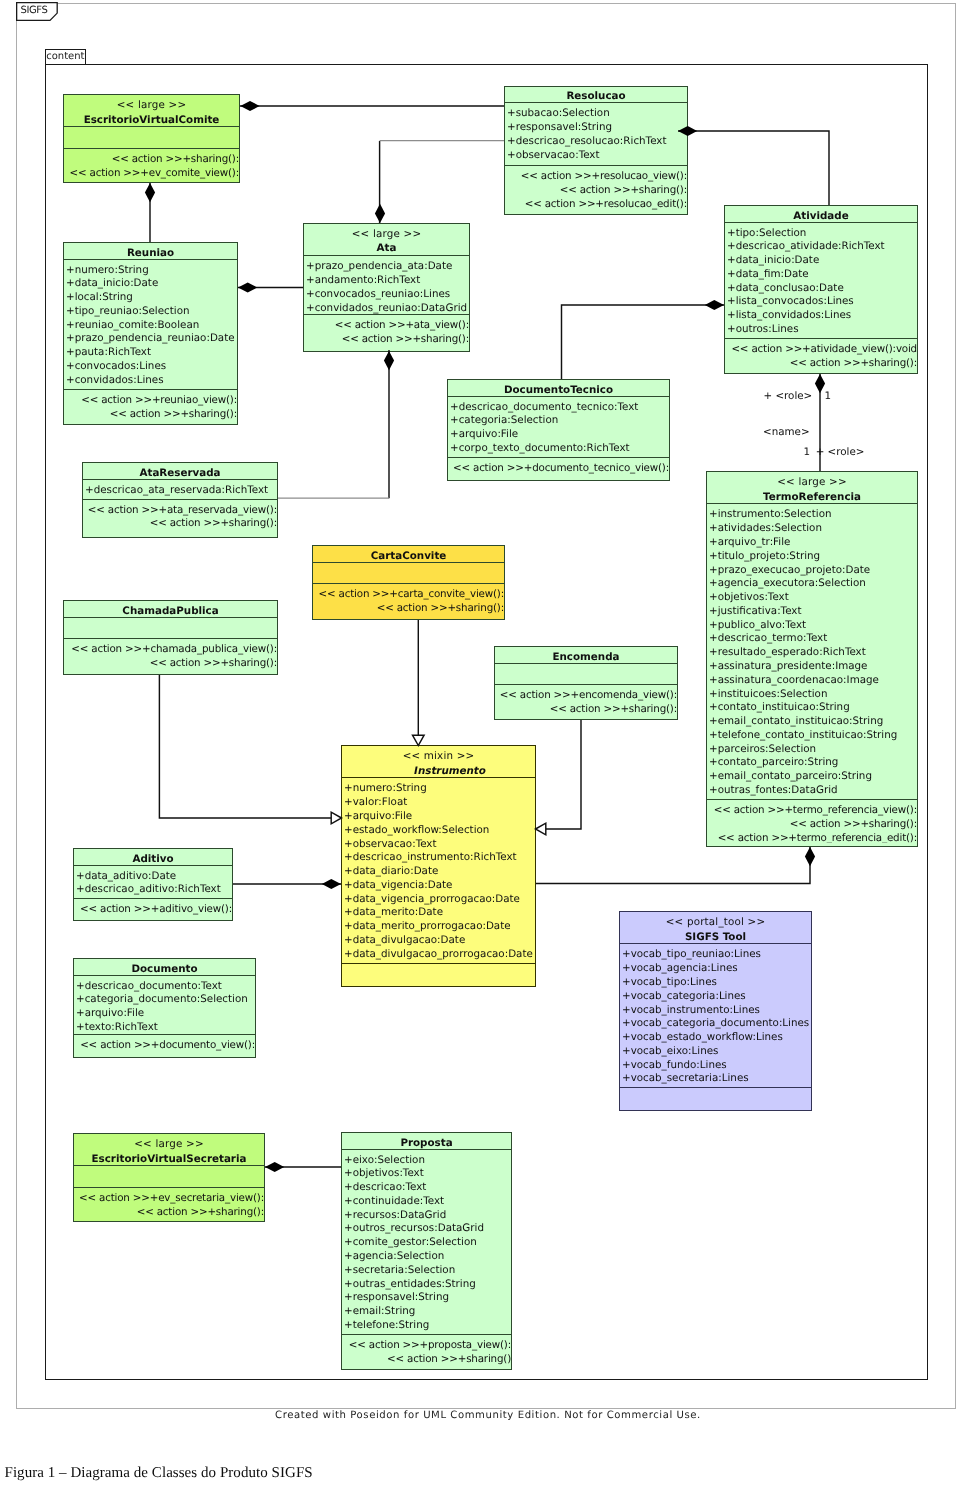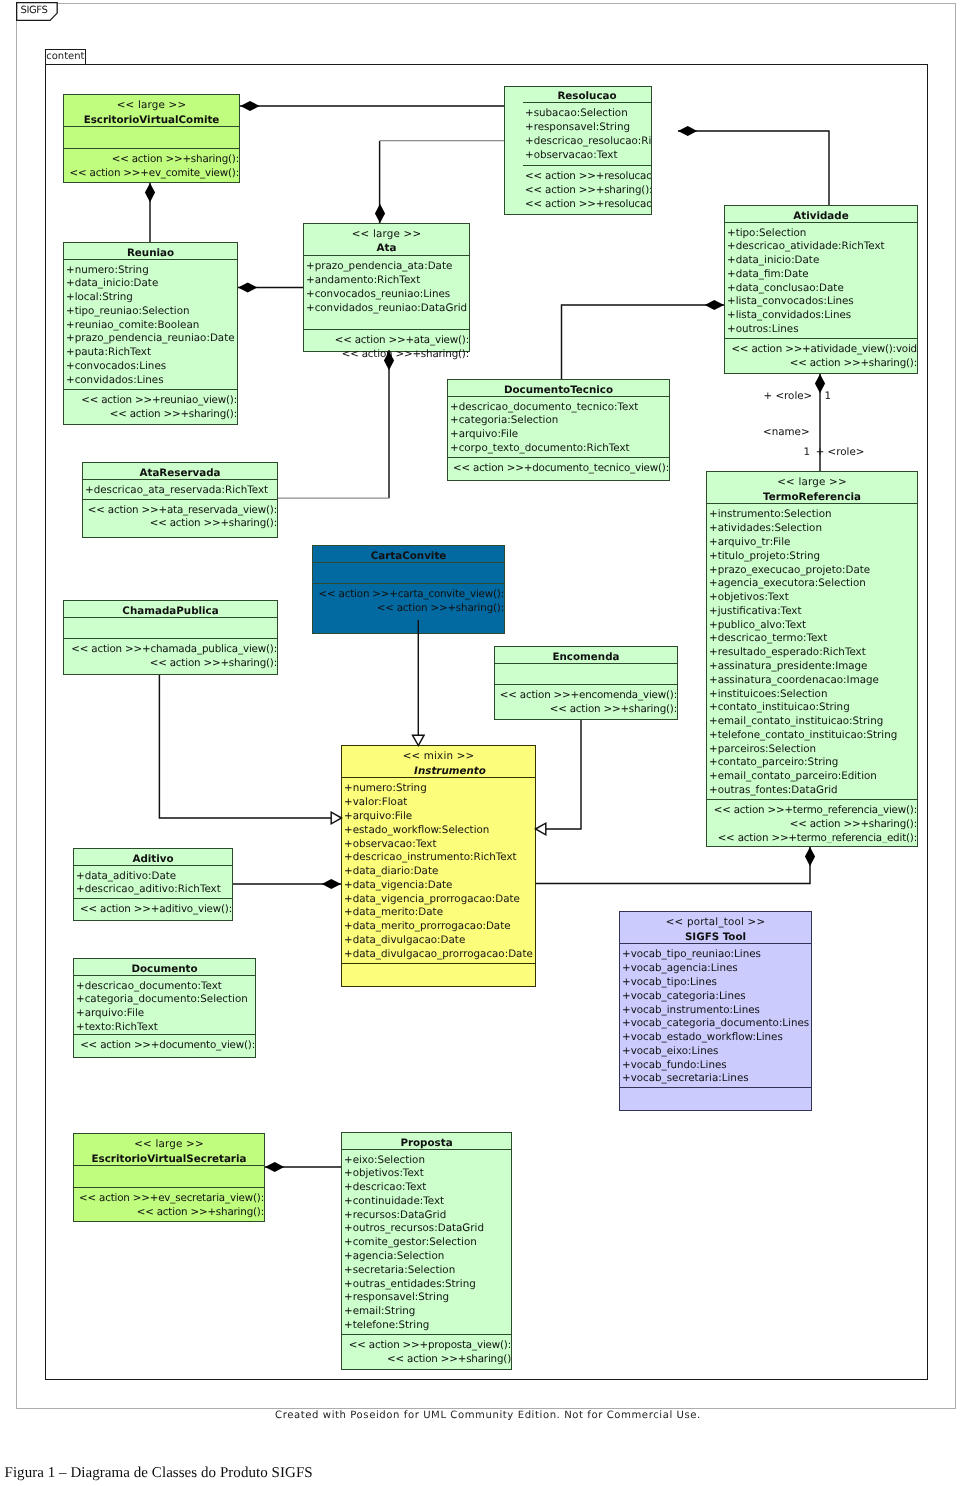--- a/index.html
+++ b/index.html
@@ -70,21 +70,21 @@
     <div class="stereo">&lt;&lt; large &gt;&gt;</div>
     <div class="cname">EscritorioVirtualComite</div>
   </div>
   <div class="sec attrs" style="height:21.50px;">
   </div>
   <div class="sec ops" style="height:31.30px;">
     <div class="row">&lt;&lt; action &gt;&gt;+sharing():</div>
     <div class="row">&lt;&lt; action &gt;&gt;+ev_comite_view():</div>
   </div>
 </div>
-<div class="cls" style="left:504px;top:85.6px;width:148px;height:129.0px;background:#CCFFCC;padding-left:18px;">
+<div class="cls" style="left:504px;top:85.6px;width:184px;height:129.0px;background:#CCFFCC;">
   <div class="sec hdr" style="height:15.57px;">
     <div class="cname">Resolucao</div>
   </div>
   <div class="sec attrs" style="height:62.80px;">
     <div class="row">+subacao:Selection</div>
     <div class="row">+responsavel:String</div>
     <div class="row">+descricao_resolucao:RichText</div>
     <div class="row">+observacao:Text</div>
   </div>
   <div class="sec ops" style="height:45.83px;">
@@ -117,21 +117,21 @@
   <div class="sec hdr" style="height:31.40px;">
     <div class="stereo">&lt;&lt; large &gt;&gt;</div>
     <div class="cname">Ata</div>
   </div>
   <div class="sec attrs" style="height:58.90px;">
     <div class="row">+prazo_pendencia_ata:Date</div>
     <div class="row">+andamento:RichText</div>
     <div class="row">+convocados_reuniao:Lines</div>
     <div class="row">+convidados_reuniao:DataGrid</div>
   </div>
-  <div class="sec ops" style="height:33.90px;margin-top:15px;">
+  <div class="sec ops" style="height:33.90px;">
     <div class="row">&lt;&lt; action &gt;&gt;+ata_view():</div>
     <div class="row">&lt;&lt; action &gt;&gt;+sharing():</div>
   </div>
 </div>
 <div class="cls" style="left:724px;top:205px;width:194px;height:169.0px;background:#CCFFCC;">
   <div class="sec hdr" style="height:15.57px;">
     <div class="cname">Atividade</div>
   </div>
   <div class="sec attrs" style="height:116.46px;">
     <div class="row">+tipo:Selection</div>
@@ -192,30 +192,30 @@
     <div class="row">+descricao_termo:Text</div>
     <div class="row">+resultado_esperado:RichText</div>
     <div class="row">+assinatura_presidente:Image</div>
     <div class="row">+assinatura_coordenacao:Image</div>
     <div class="row">+instituicoes:Selection</div>
     <div class="row">+contato_instituicao:String</div>
     <div class="row">+email_contato_instituicao:String</div>
     <div class="row">+telefone_contato_instituicao:String</div>
     <div class="row">+parceiros:Selection</div>
     <div class="row">+contato_parceiro:String</div>
-    <div class="row">+email_contato_parceiro:Edition</div>
+    <div class="row">+email_contato_parceiro:String</div>
     <div class="row">+outras_fontes:DataGrid</div>
   </div>
   <div class="sec ops" style="height:43.80px;">
     <div class="row">&lt;&lt; action &gt;&gt;+termo_referencia_view():</div>
     <div class="row">&lt;&lt; action &gt;&gt;+sharing():</div>
     <div class="row">&lt;&lt; action &gt;&gt;+termo_referencia_edit():</div>
   </div>
 </div>
-<div class="cls" style="left:312px;top:545px;width:193px;height:89px;background:#0369a1;">
+<div class="cls" style="left:312px;top:545px;width:193px;height:75.0px;background:#fde047;">
   <div class="sec hdr" style="height:15.57px;">
     <div class="cname">CartaConvite</div>
   </div>
   <div class="sec attrs" style="height:21.50px;">
   </div>
   <div class="sec ops" style="height:33.13px;">
     <div class="row">&lt;&lt; action &gt;&gt;+carta_convite_view():</div>
     <div class="row">&lt;&lt; action &gt;&gt;+sharing():</div>
   </div>
 </div>

